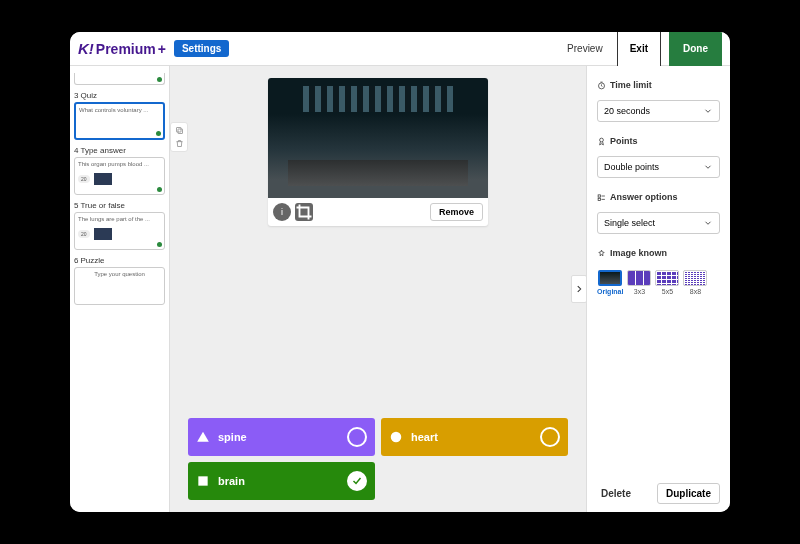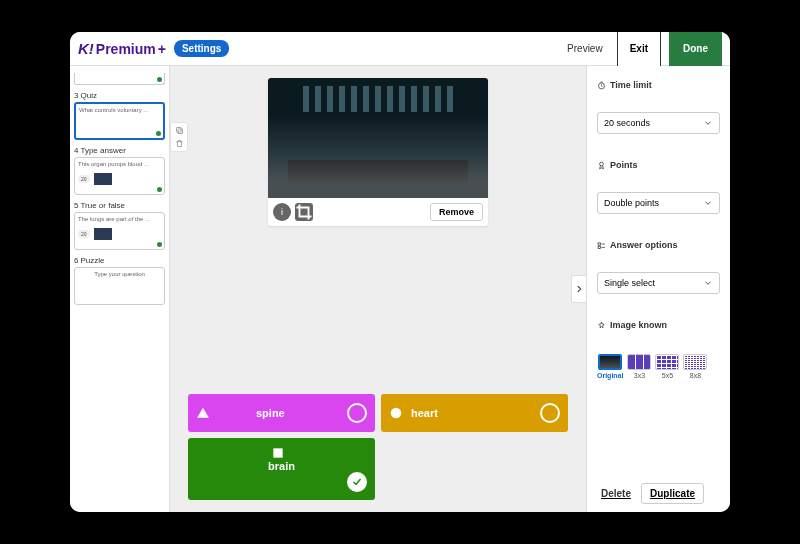--- a/index.html
+++ b/index.html
@@ -3,21 +3,21 @@
 <meta charset="utf-8">
 <style>
   * { box-sizing: border-box; margin: 0; padding: 0; font-family: -apple-system, BlinkMacSystemFont, "Segoe UI", Arial, sans-serif; }
   body { background: #000; width: 800px; height: 544px; overflow: hidden; display: flex; align-items: center; justify-content: center; }
   .app-window { background: #eee; width: 660px; height: 480px; border-radius: 10px; display: flex; flex-direction: column; overflow: hidden; box-shadow: 0 10px 30px rgba(0,0,0,0.5); position: relative; }
   .topbar { background: #fff; height: 34px; display: flex; align-items: center; padding: 0 8px; gap: 8px; border-bottom: 1px solid #ddd; }
   .brand { display: flex; align-items: center; gap: 2px; font-weight: 700; color: #46178f; font-size: 14px; }
   .brand .k { font-weight: 900; font-style: italic; font-size: 15px; }
   .brand .plus { color: #46178f; }
   .title { font-size: 11px; font-weight: 600; color: #333; }
-  .settings-btn { background: #1368ce; color: #fff; border: none; border-radius: 8px; padding: 3px 8px; font-size: 10px; font-weight: 600; cursor: pointer; }
+  .settings-btn { background: #1368ce; color: #fff; border: none; border-radius: 3px; padding: 3px 8px; font-size: 10px; font-weight: 600; cursor: pointer; }
   .topbar-spacer { flex: 1; }
   .preview-btn { font-size: 10px; border: none; background: transparent; color: #333; cursor: pointer; padding: 4px 6px;}
   .exit-btn { font-size: 10px; border: 1px solid #333; background: #fff; border-radius: 3px; padding: 17px 12px; font-weight: 600; cursor: pointer; }
   .done-btn { font-size: 10px; background: #267d3f; color: #fff; border: none; border-radius: 3px; padding: 16px 14px; font-weight: 600; cursor: pointer; text-align: right; }
   .body { flex: 1; display: flex; overflow: hidden; }
   
   .sidebar { width: 100px; background: #fff; border-right: 1px solid #ddd; display: flex; flex-direction: column; overflow-y: auto; font-size: 8px; }
   .slide-list { flex: 1; overflow-y: auto; padding: 3px 4px; }
   .slide-entry { margin-bottom: 6px; }
   .slide-label { font-size: 8px; color: #333; margin-bottom: 2px; font-weight: 500; display:flex; gap:2px;}
@@ -41,47 +41,47 @@
   .media-card { background: #fff; border-radius: 3px; padding: 0; position: relative; width: 220px; box-shadow: 0 1px 2px rgba(0,0,0,0.1);}
   .media-img { width: 100%; height: 120px; background: linear-gradient(#0a1a1f 30%, #25353c 60%, #474f53 85%); border-radius: 3px 3px 0 0; position:relative; overflow:hidden;}
   .media-img::before { content:""; position:absolute; top:8px; left:35px; right:35px; height:26px; background: repeating-linear-gradient(90deg,#3a5a66 0 6px,#0d1a1f 6px 12px);}
   .media-img::after { content:""; position:absolute; bottom:12px; left:20px; right:20px; height:26px; background: linear-gradient(#2c2f30,#4d4f50);}
   .media-toolbar { display: flex; align-items: center; padding: 5px; gap: 4px; }
   .tool-icon { width: 18px; height: 18px; border-radius: 50%; background: #666; color: #fff; display:flex; align-items:center; justify-content:center; font-size:9px;}
   .tool-icon.square { border-radius: 3px; background:#666;}
   .remove-btn { margin-left: auto; background: #fff; border: 1px solid #ccc; border-radius: 3px; font-size: 9px; padding: 3px 8px; font-weight: 600; cursor: pointer; }
   .answers { display: grid; grid-template-columns: 1fr 1fr; gap: 6px; margin-top: auto; }
   .answer { border-radius: 3px; display: flex; align-items: center; color: #fff; padding: 8px 8px; font-size: 11px; font-weight: 600; position: relative; min-height: 38px;}
-  .ans-red { background: #d946ef; gap: 38px; }
+  .ans-red { background: #8b5cf6; }
   .ans-blue { background: #1368ce; }
   .ans-yellow { background: #d89e00; }
-  .ans-green { background: #26890c; flex-direction: column; }
+  .ans-green { background: #26890c; }
   .shape { width: 14px; height: 14px; margin-right: 8px; display:flex; align-items:center; justify-content:center;}
   .shape svg { width:14px; height:14px; fill:#fff;}
   .ring { margin-left: auto; width: 20px; height: 20px; border: 2px solid #fff; border-radius: 50%; display:flex; align-items:center; justify-content:center;}
   .ring.checked { background: #fff; }
   .ring.checked svg { width:12px; height:12px; stroke:#26890c; fill:none; stroke-width:3;}
   .expand-chevron { position:absolute; right:-1px; top: 50%; transform: translateY(-50%); width:16px; height:28px; background:#fff; border:1px solid #ddd; border-radius:2px; display:flex; align-items:center; justify-content:center; z-index:4; cursor:pointer;}
   .expand-chevron svg { width:10px; height:10px; stroke:#333; fill:none; stroke-width:2.5;}
 
   
-  .right { width: 144px; background: #fff; border-left: 1px solid #ddd; display: flex; flex-direction: column; padding: 8px 10px; font-size: 10px; gap: 20px; }
+  .right { width: 144px; background: #fff; border-left: 1px solid #ddd; display: flex; flex-direction: column; padding: 8px 10px; font-size: 10px; gap: 8px; }
   .rp-label { font-size: 9px; font-weight: 700; color: #333; display: flex; align-items: center; gap: 4px; margin-top: 6px; }
   .rp-label svg { width:9px; height:9px;}
   .rp-select { border: 1px solid #ccc; border-radius: 3px; padding: 5px 6px; font-size: 9px; display: flex; align-items: center; justify-content: space-between; cursor: pointer; margin-top: 2px;}
   .rp-select svg { width:10px; height:10px; stroke:#333; fill:none; stroke-width:2;}
   .reveal-row { display: flex; gap: 4px; margin-top: 4px; }
   .reveal-item { display:flex; flex-direction:column; align-items:center; gap:2px; font-size:7px; color:#555; cursor:pointer;}
   .reveal-item .sw { width: 24px; height: 16px; border-radius:2px; border:1px solid #ccc; background: #5b3dbb; }
   .reveal-item.active { color:#1368ce; font-weight:700;}
   .reveal-item.active .sw { border:2px solid #1368ce;}
   .reveal-item .sw.grid3 { background: repeating-linear-gradient(90deg,#5b3dbb 0 7px,#fff 7px 8px), repeating-linear-gradient(#5b3dbb 0 5px,#fff 5px 5.5px);}
   .reveal-item .sw.grid5 { background-image: linear-gradient(#fff 1px, transparent 1px), linear-gradient(90deg,#fff 1px, transparent 1px); background-size: 5px 4px; background-color:#5b3dbb;}
   .reveal-item .sw.grid8 { background-image: linear-gradient(#fff 0.6px, transparent 0.6px), linear-gradient(90deg,#fff 0.6px, transparent 0.6px); background-size: 3px 2px; background-color:#5b3dbb;}
-  .right-footer { margin-top: auto; display: flex; justify-content: flex-start; gap: 6px; padding-top: 8px; text-decoration: underline;}
+  .right-footer { margin-top: auto; display: flex; justify-content: space-between; gap: 6px; padding-top: 8px;}
   .rf-delete { border: none; background: transparent; font-size: 10px; font-weight: 600; cursor: pointer; color:#333; padding:4px 4px;}
   .rf-dup { border: 1px solid #ccc; background: #fff; border-radius: 3px; font-size: 10px; font-weight: 600; padding: 4px 8px; cursor: pointer; }
 
   
   .slide-list::-webkit-scrollbar{width:4px;} .slide-list::-webkit-scrollbar-thumb{background:#ccc;}
 </style>
 </head>
 <body>
 
 <div class="app-window">

